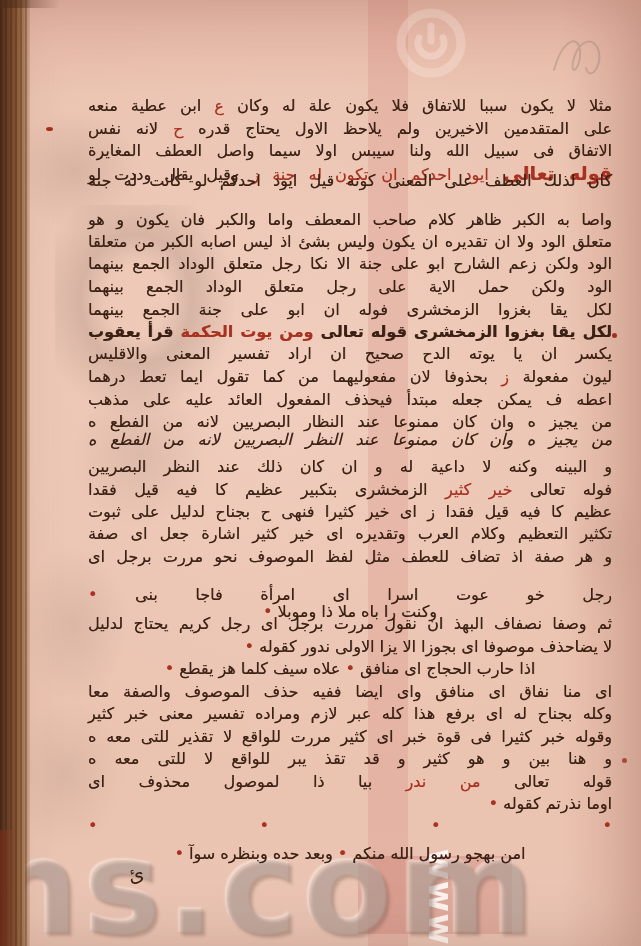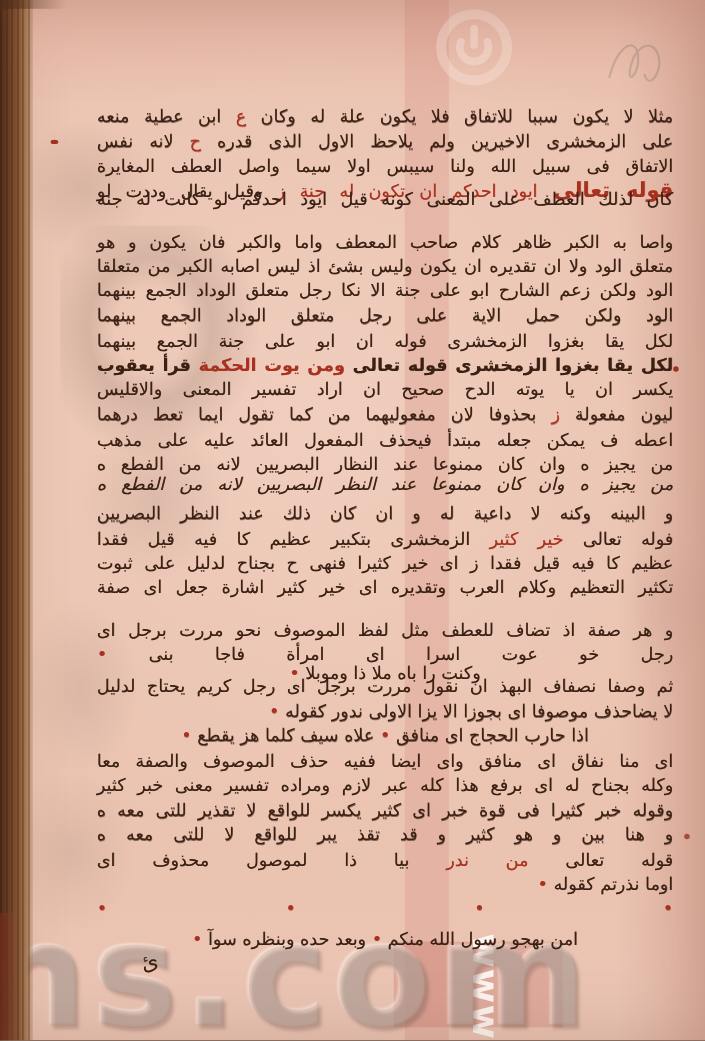--- a/index.html
+++ b/index.html
@@ -103,48 +103,48 @@
       <path d="M8 44 C16 14 32 8 34 24 C36 42 22 54 28 32 C33 15 48 8 53 26 C56 40 44 56 40 42" fill="none" stroke="rgba(125,115,110,.55)" stroke-width="2" stroke-linecap="round"></path>
     </svg>
   </div>
 
   <div class="rmark rm1"></div>
   <div class="rmark rm2"></div>
   <div class="rmark rm3"></div>
 
   <div class="text-block">
       <div class="line j" style="top: 95px;"><span>مثلا لا يكون سببا للاتفاق فلا يكون علة له وكان </span><span class="red">ع</span><span> ابن عطية منعه</span></div>
-      <div class="line j" style="top: 118px;"><span>على الزمخشرى الاخيرين ولم يلاحظ الاول الذى قدره </span><span class="red">ح</span><span> لانه نفس</span></div>
+      <div class="line j" style="top: 118px;"><span>على المتقدمين الاخيرين ولم يلاحظ الاول يحتاج قدره </span><span class="red">ح</span><span> لانه نفس</span></div>
       <div class="line j" style="top: 140px;"><span>الاتفاق فى سبيل الله ولنا سيبس اولا سيما واصل العطف المغايرة</span></div>
       <div class="line j" style="top: 162px;"><span class="red big">قوله تعالى </span><span class="red">ايود احدكم ان تكون له جنة ز</span><span> وقيل يقال وددت لو</span></div>
       <div class="line j" style="top: 170px;"><span>كان لذلك العطف على المعنى كونه قيل ايود احدكم لو كانت له جنة</span></div>
       <div class="line j" style="top: 209px;"><span>واصا به الكبر ظاهر كلام صاحب المعطف واما والكبر فان يكون و هو</span></div>
       <div class="line j" style="top: 231px;"><span>متعلق الود ولا ان تقديره ان يكون وليس بشئ اذ ليس اصابه الكبر من متعلقا</span></div>
       <div class="line j" style="top: 253px;"><span>الود ولكن زعم الشارح ابو على جنة الا نكا رجل متعلق الوداد الجمع بينهما</span></div>
       <div class="line j" style="top: 276px;"><span>الود ولكن حمل الاية على رجل متعلق الوداد الجمع بينهما</span></div>
       <div class="line j" style="top: 299px;"><span>لكل يقا بغزوا الزمخشرى فوله ان ابو على جنة الجمع بينهما</span></div>
       <div class="line j" style="top: 321px; font-weight: bold;"><span>لكل يقا بغزوا الزمخشرى قوله تعالى </span><span class="red">ومن يوت الحكمة</span><span> قرأ يعقوب</span></div>
       <div class="line j" style="top: 343px;"><span>يكسر ان يا يوته الدح صحيح ان اراد تفسير المعنى والاقليس</span></div>
       <div class="line j" style="top: 366px;"><span>ليون مفعولة </span><span class="red">ز</span><span> بحذوفا لان مفعوليهما من كما تقول ايما تعط درهما</span></div>
       <div class="line j" style="top: 389px;"><span>اعطه ف يمكن جعله مبتدأ فيحذف المفعول العائد عليه على مذهب</span></div>
       <div class="line j" style="top: 411px;"><span>من يجيز ه وان كان ممنوعا عند النظار البصريين لانه من الفطع ه</span></div>
       <div class="line j" style="top: 429px; font-style: italic;"><span>من يجيز ه وان كان ممنوعا عند النظر البصريين لانه من الفطع ه</span></div>
       <div class="line j" style="top: 456px;"><span>و البينه وكنه لا داعية له و ان كان ذلك عند النظر البصريين</span></div>
       <div class="line j" style="top: 501px;"><span>عظيم كا فيه قيل فقدا ز اى خير كثيرا فنهى ح بجناح لدليل على ثبوت</span></div>
       <div class="line j" style="top: 479px;"><span>فوله تعالى </span><span class="red">خير كثير</span><span> الزمخشرى بتكبير عظيم كا فيه قيل فقدا</span></div>
       <div class="line j" style="top: 523px;"><span>تكثير التعظيم وكلام العرب وتقديره اى خير كثير اشارة جعل اى صفة</span></div>
-      <div class="line j" style="top: 546px; margin-top: 16px;"><span>و هر صفة اذ تضاف للعطف مثل لفظ الموصوف نحو مررت برجل اى</span></div>
+      <div class="line j" style="top: 546px;"><span>و هر صفة اذ تضاف للعطف مثل لفظ الموصوف نحو مررت برجل اى</span></div>
       <div class="line j" style="top: 568px; margin-top: 16px;"><span>رجل خو عوت اسرا اى امرأة فاجا بنى </span><span class="red">•</span></div>
       <div class="line c" style="top: 601px;"><span>وكنت را باه ملا ذا وموبلا </span><span class="red">•</span></div>
       <div class="line j" style="top: 613px;"><span>ثم وصفا نصفاف البهذ ان نقول مررت برجل اى رجل كريم يحتاج لدليل</span></div>
       <div class="line r" style="top: 636px;"><span>لا يضاحذف موصوفا اى بجوزا الا يزا الاولى ندور كقوله </span><span class="red">•</span></div>
       <div class="line c" style="top: 658px;"><span>اذا حارب الحجاج اى منافق </span><span class="red">•</span><span> علاه سيف كلما هز يقطع </span><span class="red">•</span></div>
       <div class="line j" style="top: 681px;"><span>اى منا نفاق اى منافق واى ايضا ففيه حذف الموصوف والصفة معا</span></div>
       <div class="line j" style="top: 703px;"><span>وكله بجناح له اى برفع هذا كله عبر لازم ومراده تفسير معنى خبر كثير</span></div>
-      <div class="line j" style="top: 726px;"><span>وقوله خبر كثيرا فى قوة خبر اى كثير يكسر للواقع لا تقذير للتى معه ه</span></div>
+      <div class="line j" style="top: 726px;"><span>وقوله خبر كثيرا فى قوة خبر اى كثير مررت للواقع لا تقذير للتى معه ه</span></div>
       <div class="line j" style="top: 748px;"><span>و هنا بين و هو كثير و قد تقذ يبر للواقع لا للتى معه ه</span></div>
       <div class="line j" style="top: 771px;"><span>قوله تعالى </span><span class="red">من ندر</span><span> بيا ذا لموصول محذوف اى</span></div>
       <div class="line r" style="top: 793px;"><span>اوما نذرتم كقوله </span><span class="red">•</span></div>
       <div class="line d" style="top: 815px;"><span class="red">•</span><span> </span><span class="red">•</span><span> </span><span class="red">•</span><span> </span><span class="red">•</span></div>
       <div class="line c" style="top: 843px;"><span>امن بهجو رسول الله منكم </span><span class="red">•</span><span> وبعد حده وبنظره سوآ </span><span class="red">•</span></div>
     </div>
 
   <div class="catchword">ئ</div>
 
   <div class="vignette"></div>

